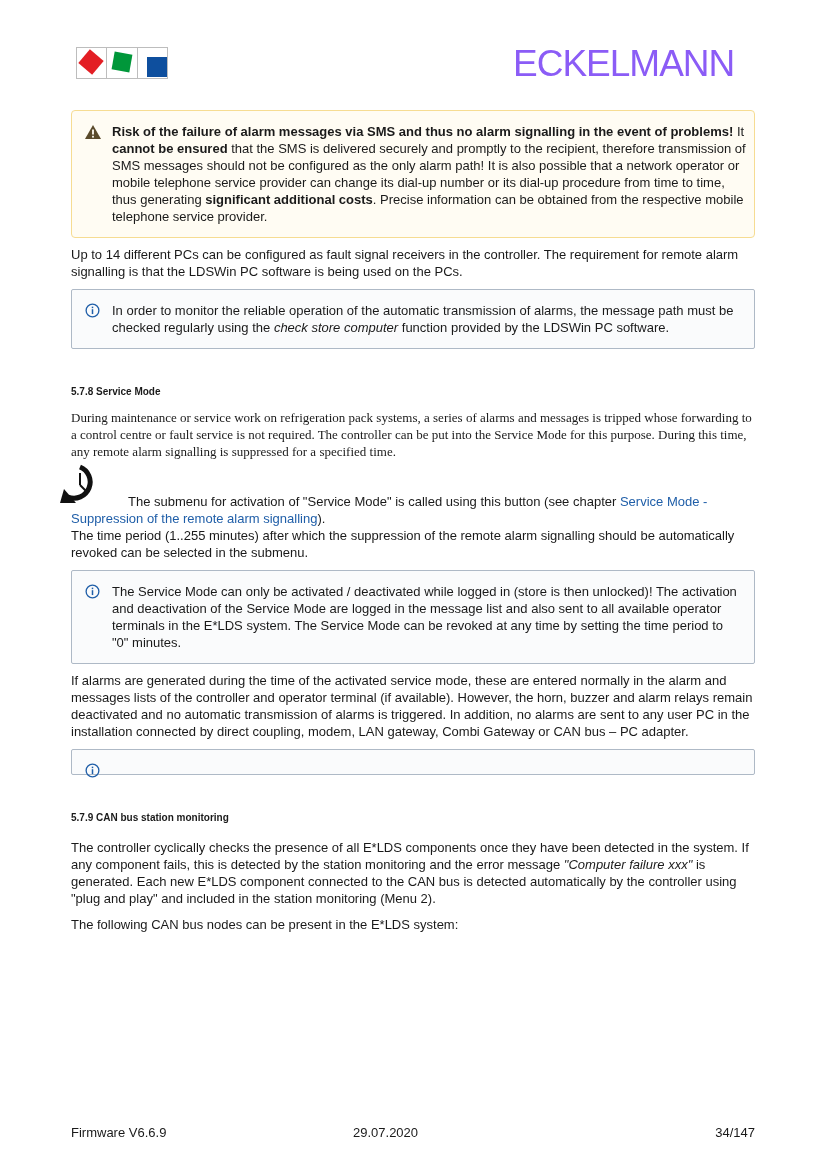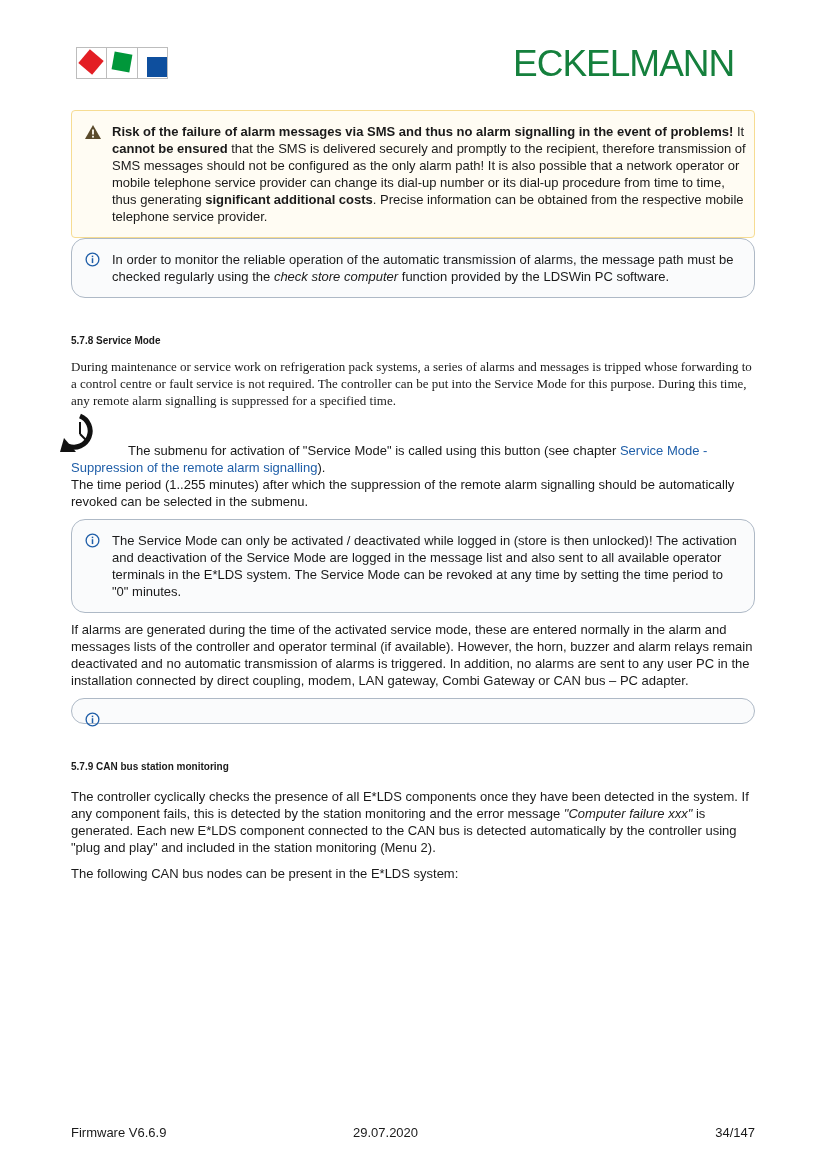--- a/index.html
+++ b/index.html
@@ -5,27 +5,27 @@
   html, body { margin: 0; padding: 0; background: #ffffff; }
   body { width: 827px; height: 1169px; position: relative; overflow: hidden;
          font-family: "Liberation Sans", sans-serif; color: #1a1a1a; font-size: 13px; line-height: 17px; }
   .header { position: absolute; left: 0; top: 0; width: 827px; height: 100px; }
   .logo { position: absolute; left: 76px; top: 47px; width: 90px; height: 30px; border: 1px solid #bdbdbd; display: flex; }
   .logo .cell { flex: 1; border-right: 1px solid #bdbdbd; position: relative; }
   .logo .cell:last-child { border-right: none; }
   .sq-red { position: absolute; left: 5px; top: 5px; width: 18px; height: 18px; background: #e31e24; transform: rotate(40deg); }
   .sq-green { position: absolute; left: 6px; top: 5px; width: 18px; height: 18px; background: #00973a; transform: rotate(10deg); }
   .sq-blue { position: absolute; left: 9px; top: 9px; width: 20px; height: 20px; background: #0e4f9e; }
-  .brand { position: absolute; left: 513px; top: 44px; font-size: 37px; line-height: 40px; color: #15803d;
+  .brand { position: absolute; left: 513px; top: 44px; font-size: 37px; line-height: 40px; color: #8b5cf6;
            letter-spacing: -1px; font-weight: normal; }
 
   .content { position: absolute; left: 71px; top: 110px; width: 684px; }
   .warn-box { background: #fffcf3; border: 1px solid #f6dc92; border-radius: 4px; padding: 12px 8px 12px 40px; position: relative; }
   .warn-box .icon { position: absolute; left: 13px; top: 14px; width: 16px; height: 14px; }
-  .note-box { background: #fafbfc; border: 1px solid #aeb9c6; border-radius: 14px; padding: 12px 12px 12px 40px; position: relative; }
+  .note-box { background: #fafbfc; border: 1px solid #aeb9c6; border-radius: 2px; padding: 12px 12px 12px 40px; position: relative; }
   .note-box .icon { position: absolute; left: 13px; top: 13px; width: 15px; height: 15px; }
   p { margin: 0; }
   .para { margin: 8px 0 9px 0; }
   h2 { font-size: 10px; font-weight: bold; margin: 0; line-height: 18px; }
   .link { color: #1f5ea8; }
   .footer { position: absolute; top: 1122px; left: 71px; width: 684px; font-size: 13px; }
   .footer span { position: absolute; top: 2px; }
 </style>
 </head>
 <body>
@@ -49,20 +49,21 @@
 
   <div class="warn-box">
     <svg class="icon" viewBox="0 0 16 14">
       <path d="M8 0 L16 14 L0 14 Z" fill="#5a4a2a"></path>
       <rect x="7.1" y="4.5" width="1.8" height="5" fill="#fffcf3"></rect>
       <rect x="7.1" y="10.8" width="1.8" height="1.8" fill="#fffcf3"></rect>
     </svg>
     <p><b>Risk of the failure of alarm messages via SMS and thus no alarm signalling in the event of problems!</b><span> It </span><b>cannot be ensured</b><span> that the SMS is delivered securely and promptly to the recipient, therefore transmission of SMS messages should not be configured as the only alarm path! It is also possible that a network operator or mobile telephone service provider can change its dial-up number or its dial-up procedure from time to time, thus generating </span><b>significant additional costs</b><span>. Precise information can be obtained from the respective mobile telephone service provider.</span></p>
   </div>
 
+  <p class="para">Up to 14 different PCs can be configured as fault signal receivers in the controller. The requirement for remote alarm signalling is that the LDSWin PC software is being used on the PCs.</p>
 
   <div class="note-box">
     <svg class="icon" viewBox="0 0 16 16">
       <circle cx="8" cy="8" r="6.8" fill="none" stroke="#1f5ea8" stroke-width="1.4"></circle>
       <rect x="7.2" y="6.6" width="1.6" height="5.2" fill="#1f5ea8"></rect>
       <rect x="7.2" y="3.9" width="1.6" height="1.6" fill="#1f5ea8"></rect>
     </svg>
     <p><span>In order to monitor the reliable operation of the automatic transmission of alarms, the message path must be checked regularly using the </span><i>check store computer</i><span> function provided by the LDSWin PC software.</span></p>
   </div>
 

